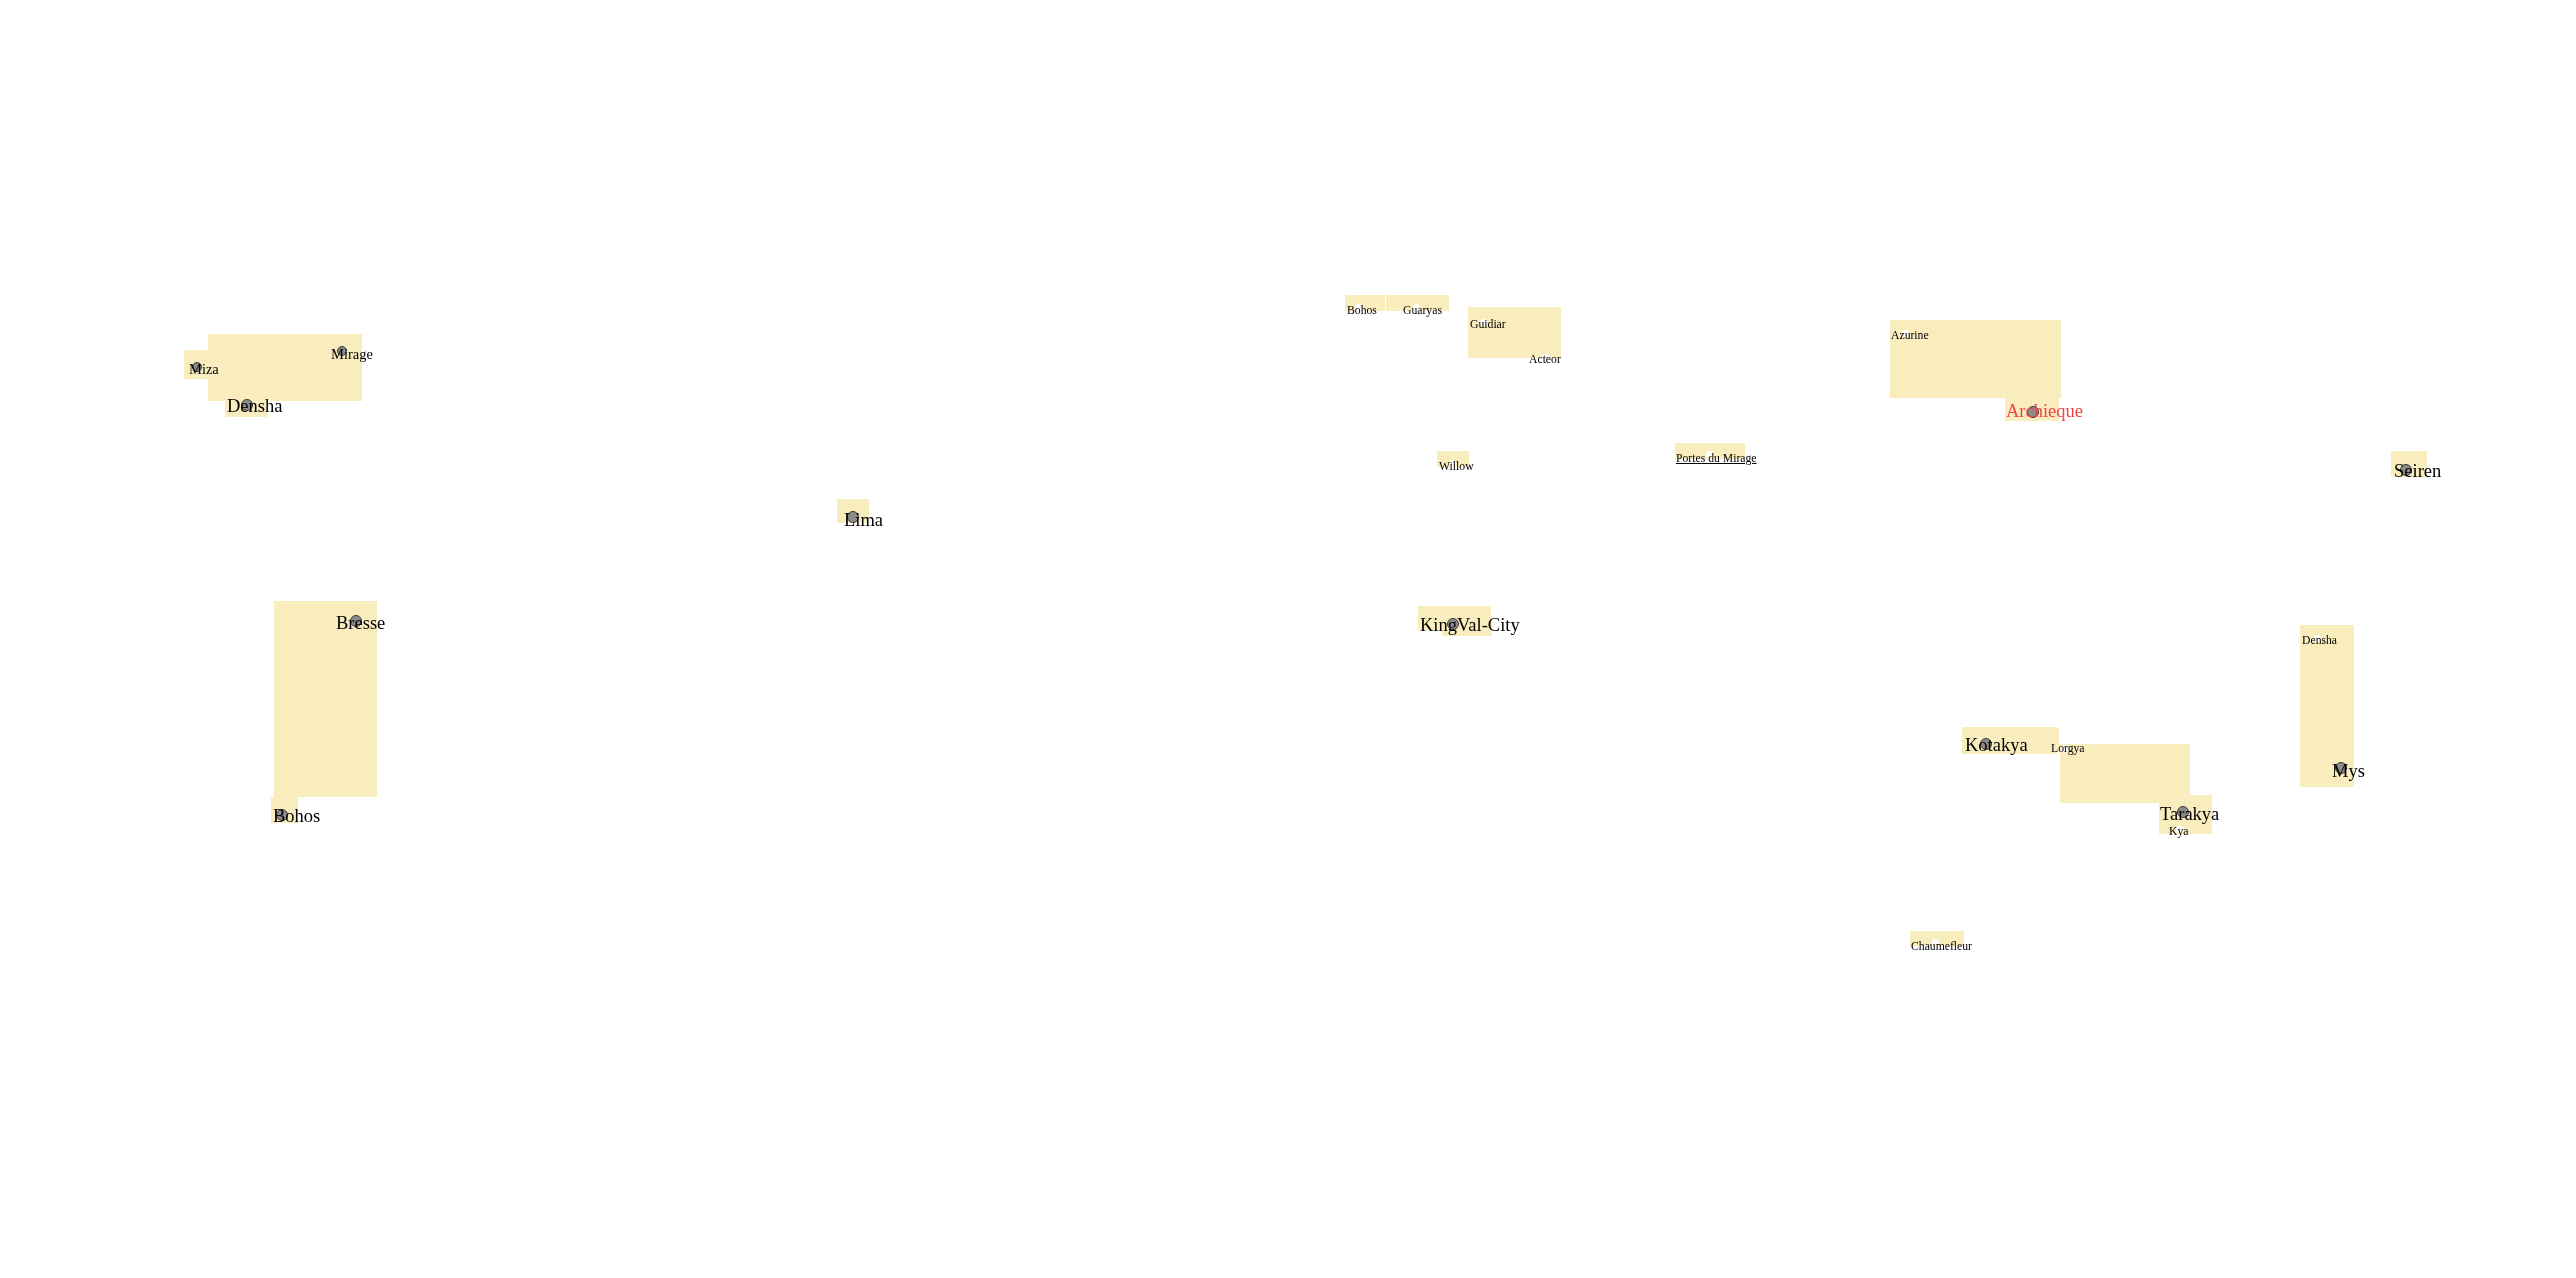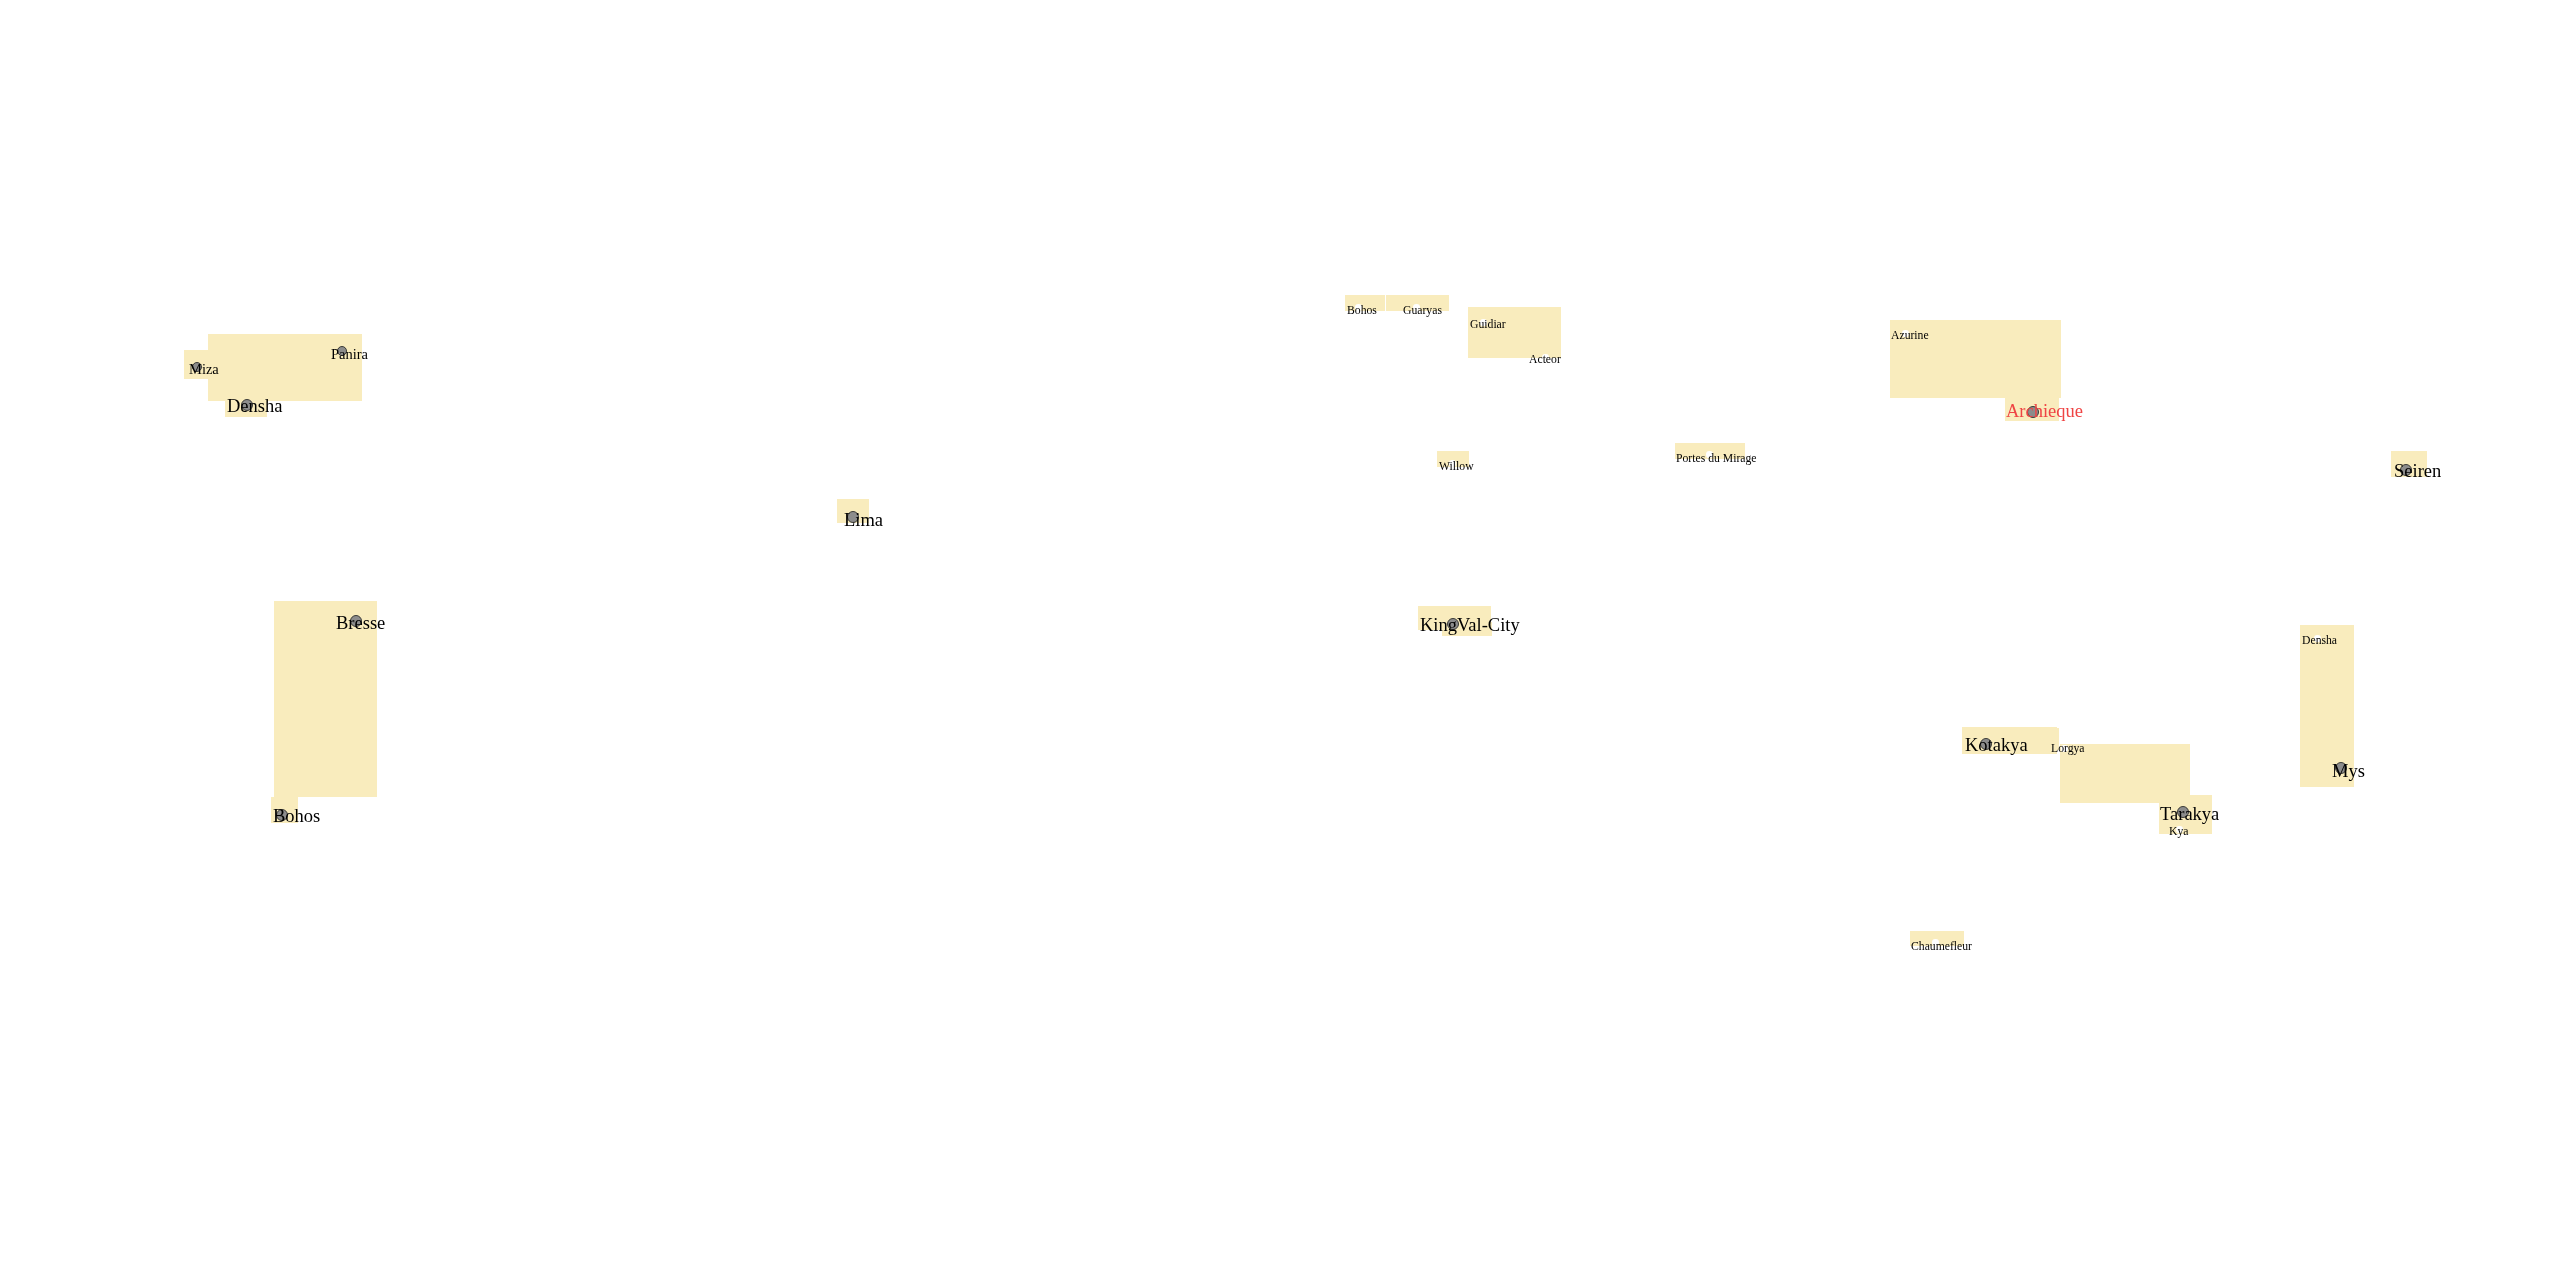--- a/index.html
+++ b/index.html
@@ -110,21 +110,21 @@
     <div class="place-dot major" style="left: 2335px; top: 762px; width: 12.3px; height: 12.3px; background: rgb(140, 140, 140); border-color: rgb(58, 58, 54);"></div>
     <div class="place-dot major" style="left: 1980px; top: 738px; width: 12.3px; height: 12.3px; background: rgb(140, 140, 140); border-color: rgb(58, 58, 54);"></div>
     <div class="place-dot minor" style="left: 2061px; top: 745px; width: 6.7px; height: 6.7px; background: rgb(255, 255, 255);"></div>
     <div class="place-dot major" style="left: 2177px; top: 806px; width: 12.3px; height: 12.3px; background: rgb(140, 140, 140); border-color: rgb(58, 58, 54);"></div>
     <div class="place-dot minor" style="left: 2176px; top: 826px; width: 6.7px; height: 6.7px; background: rgb(255, 255, 255);"></div>
     <div class="place-dot minor" style="left: 1932px; top: 939px; width: 6.7px; height: 6.7px; background: rgb(255, 255, 255);"></div>
     <div class="place-label tier-md" style="left: 189px; top: 353px;">
       <span class="place-text" style="color: rgb(0, 0, 0);">Miza</span>
     </div>
     <div class="place-label tier-md" style="left: 331px; top: 338px;">
-      <span class="place-text" style="color: rgb(0, 0, 0);">Panira</span>
+      <span class="place-text" style="color: rgb(0, 0, 0);">Mirage</span>
     </div>
     <div class="place-label tier-lg" style="left: 227px; top: 388px;">
       <span class="place-text" style="color: rgb(0, 0, 0);">Densha</span>
     </div>
     <div class="place-label tier-lg" style="left: 844px; top: 502px;">
       <span class="place-text" style="color: rgb(0, 0, 0);">Lima</span>
     </div>
     <div class="place-label tier-lg" style="left: 336px; top: 605px;">
       <span class="place-text" style="color: rgb(0, 0, 0);">Bresse</span>
     </div>
@@ -140,21 +140,21 @@
     <div class="place-label tier-sm" style="left: 1470px; top: 310px;">
       <span class="place-text" style="color: rgb(0, 0, 0);">Guidiar</span>
     </div>
     <div class="place-label tier-sm" style="left: 1529px; top: 345px;">
       <span class="place-text" style="color: rgb(0, 0, 0);">Acteor</span>
     </div>
     <div class="place-label tier-sm" style="left: 1439px; top: 452px;">
       <span class="place-text" style="color: rgb(0, 0, 0);">Willow</span>
     </div>
     <div class="place-label tier-sm" style="left: 1676px; top: 444px;">
-      <span class="place-text" style="color: rgb(0, 0, 0);">Portes du Mirage</span>
+      <span class="place-text" style="color: rgb(0, 0, 0); text-decoration: underline;">Portes du Mirage</span>
     </div>
     <div class="place-label tier-sm" style="left: 1891px; top: 321px;">
       <span class="place-text" style="color: rgb(0, 0, 0);">Azurine</span>
     </div>
     <div class="place-label tier-lg" style="left: 2006px; top: 393px;">
       <span class="place-text" style="color: #ef4444;">Archieque</span>
     </div>
     <div class="place-label tier-lg" style="left: 2394px; top: 453px;">
       <span class="place-text" style="color: rgb(0, 0, 0);">Seiren</span>
     </div>

